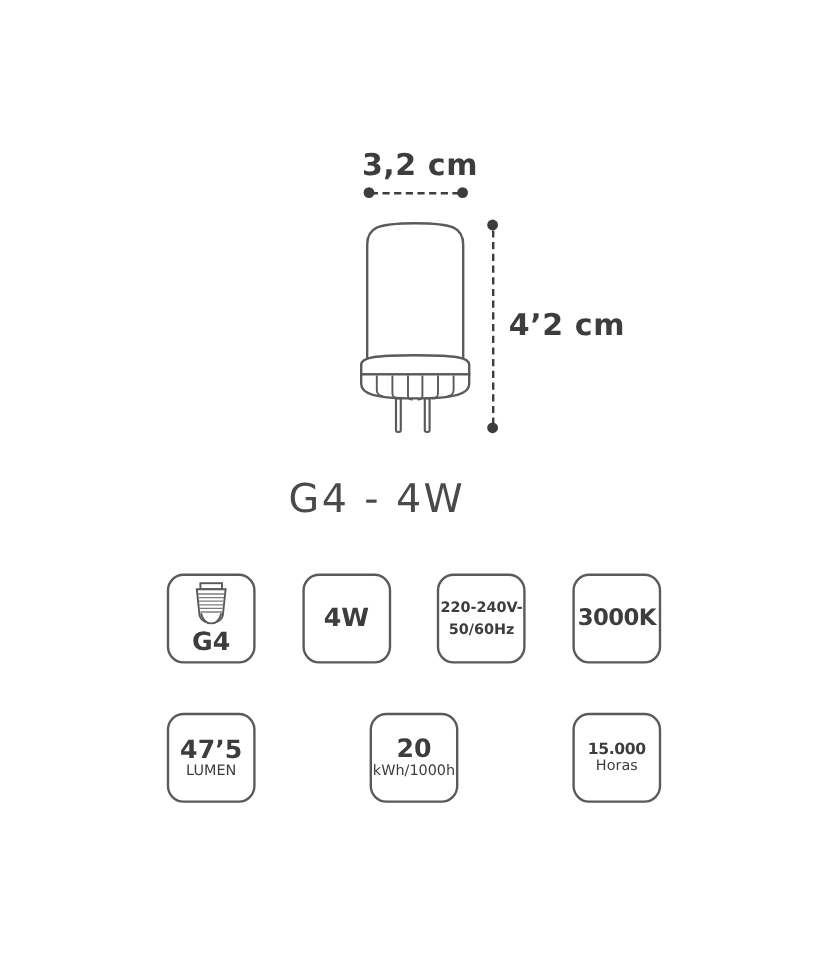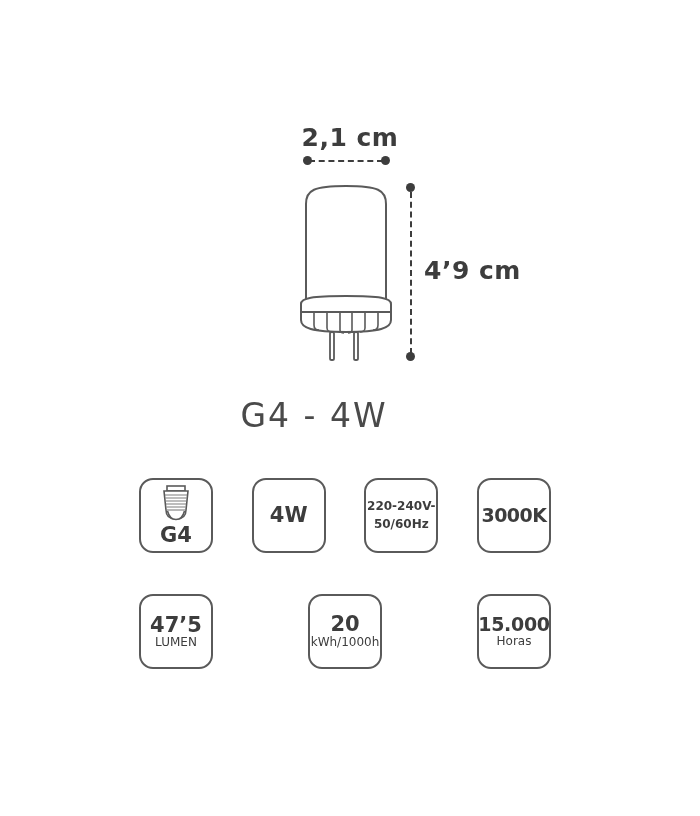--- a/index.html
+++ b/index.html
@@ -126,38 +126,38 @@
     text-align: center;
     white-space: nowrap;
   }
   .spec-tiny {
     font-size: 12px;
     line-height: 1.2;
     color: #3d3d3d;
     text-align: left;
     white-space: nowrap;
   }
-  .spec-main.tight { font-size: 19px; letter-spacing: -0.3px; }
+  .spec-main.tight { font-size: 13px; letter-spacing: -0.3px; }
   .spec-main.kelvin { font-size: 19px; letter-spacing: -0.5px; }
   .spec-icon { display: block; }
   .spec-box .icon-wrap {
     display: flex;
     align-items: center;
     justify-content: center;
   }
 </style>
 </head>
 <body>
 
-<div class="dim-label" id="width-label">2,1 cm</div>
+<div class="dim-label" id="width-label">3,2 cm</div>
 <div id="width-guide"></div>
 <div class="guide-dot" id="width-dot-left"></div>
 <div class="guide-dot" id="width-dot-right"></div>
 
-<div class="dim-label" id="height-label">4’9 cm</div>
+<div class="dim-label" id="height-label">4’2 cm</div>
 <div id="height-guide"></div>
 <div class="guide-dot" id="height-dot-top"></div>
 <div class="guide-dot" id="height-dot-bottom"></div>
 
 <div id="bulb-figure">
   <svg width="112" height="190" viewBox="0 0 112 190" fill="none">
 
     <path d="M16 26 C16 12 24 8 56 8 C88 8 96 12 96 26 L96 122 L16 122 Z" stroke="#5a5a5a" stroke-width="2" fill="#ffffff"></path>
 
     <path d="M11 126 C11 120 22 118 56 118 C90 118 101 120 101 126 L101 134 L11 134 Z" stroke="#5a5a5a" stroke-width="2" fill="#ffffff"></path>

